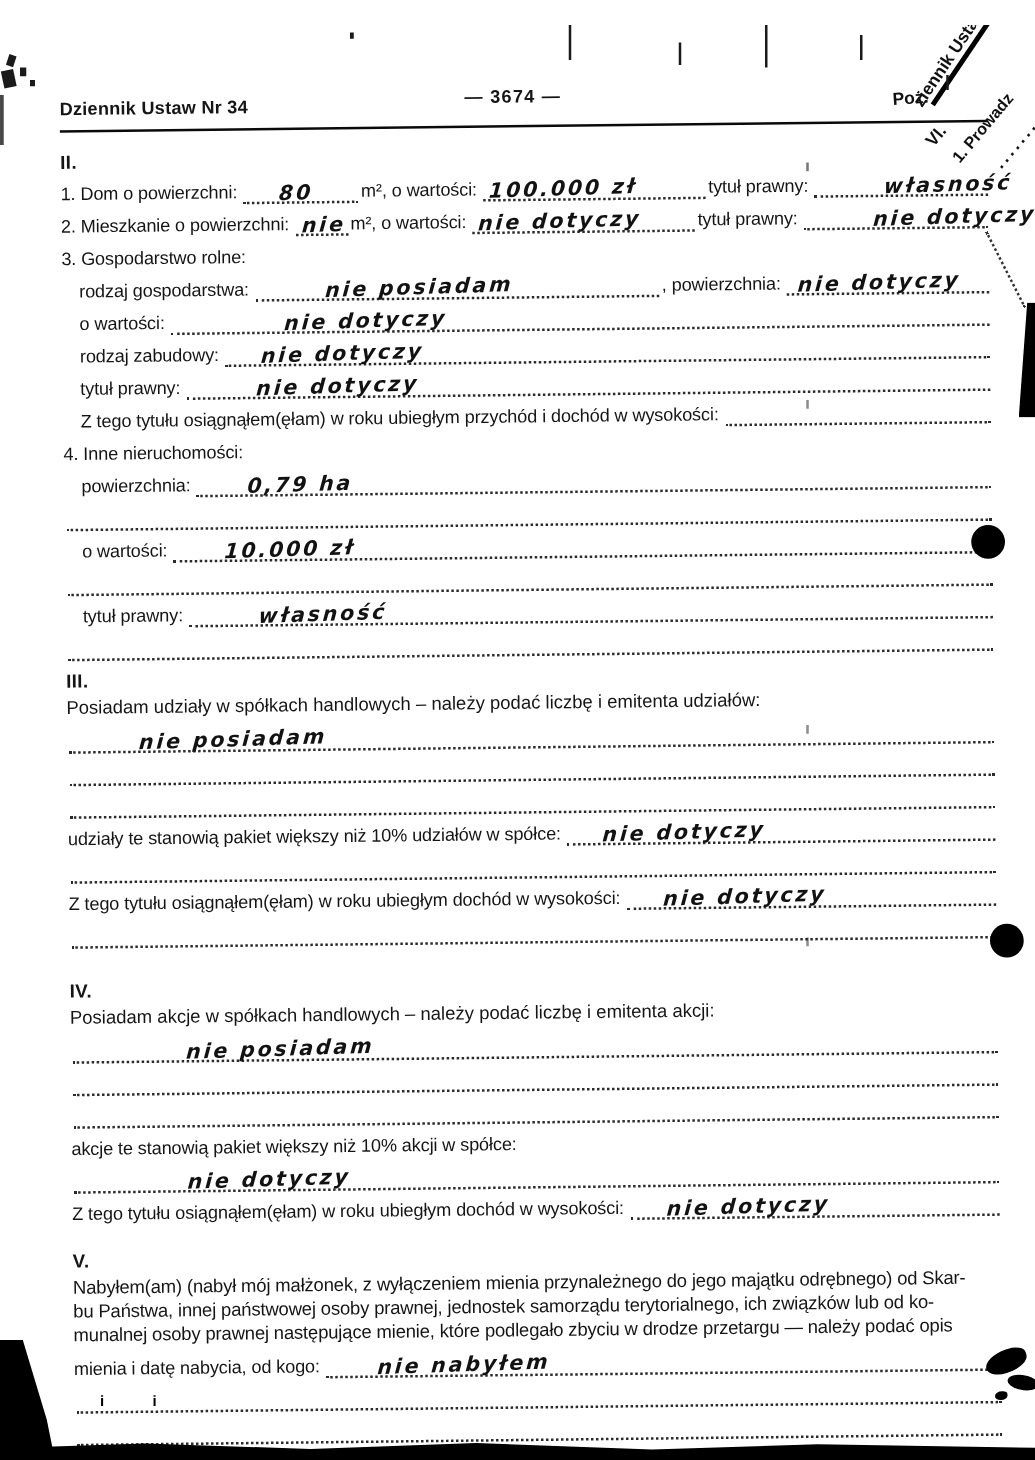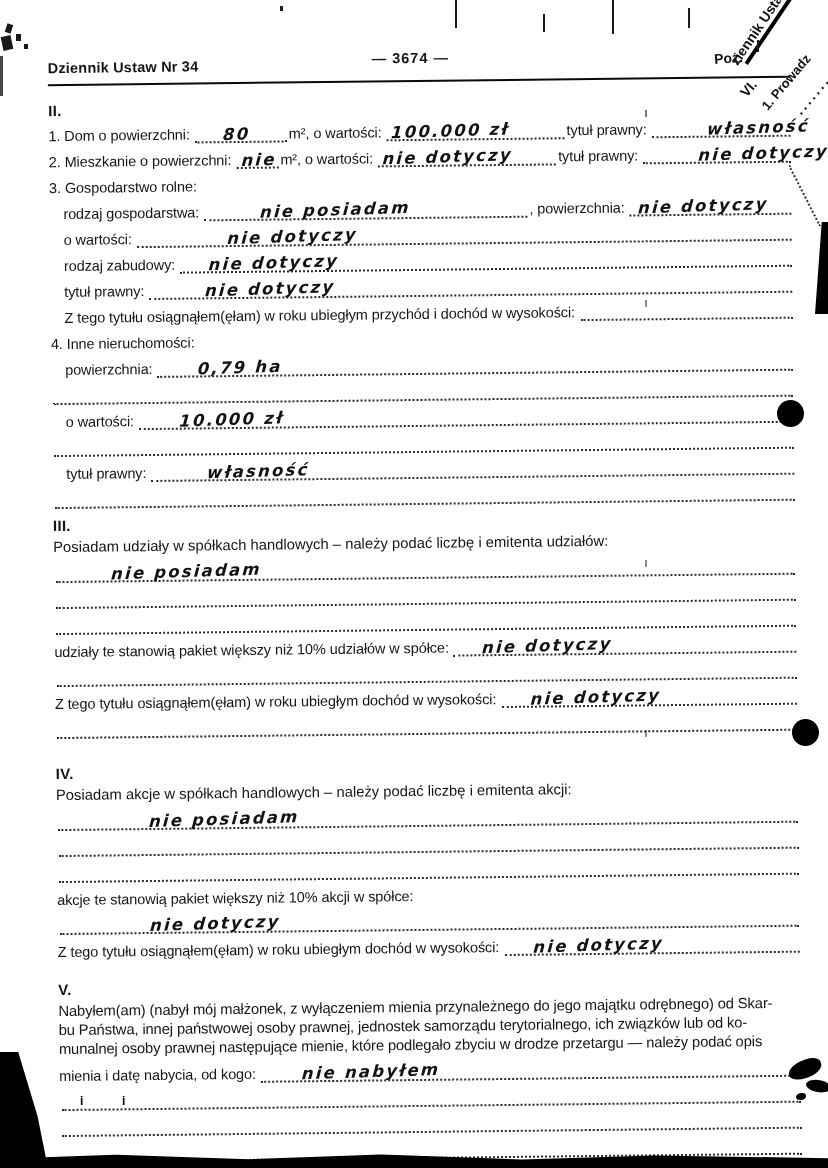--- a/index.html
+++ b/index.html
@@ -2,21 +2,21 @@
 <html><head>
 <meta charset="utf-8">
 <style>
   html,body { margin:0; padding:0; }
   body {
     width:828px; height:1168px; position:relative; overflow:hidden;
     background:#ffffff; color:#151515;
     font-family:"Liberation Sans", sans-serif;
     -webkit-font-smoothing:antialiased;
   }
-  .page { position:absolute; inset:0; overflow:hidden; }
+  .page { position:absolute; inset:0; overflow:hidden;margin-top:20px; }
 
   
   .sheet {
     position:absolute; left:0; top:0; width:828px;
     transform:rotate(-0.65deg); transform-origin:60px 95px;
   }
 
   .hdr { position:relative; margin:58px 36px 0 48px; height:22px; font-size:14.5px; }
   .hdr-left { position:absolute; left:0; top:2px; font-weight:600; letter-spacing:.2px; }
   .hdr-center { position:absolute; left:324px; top:-4px; font-weight:600; letter-spacing:1px; }

